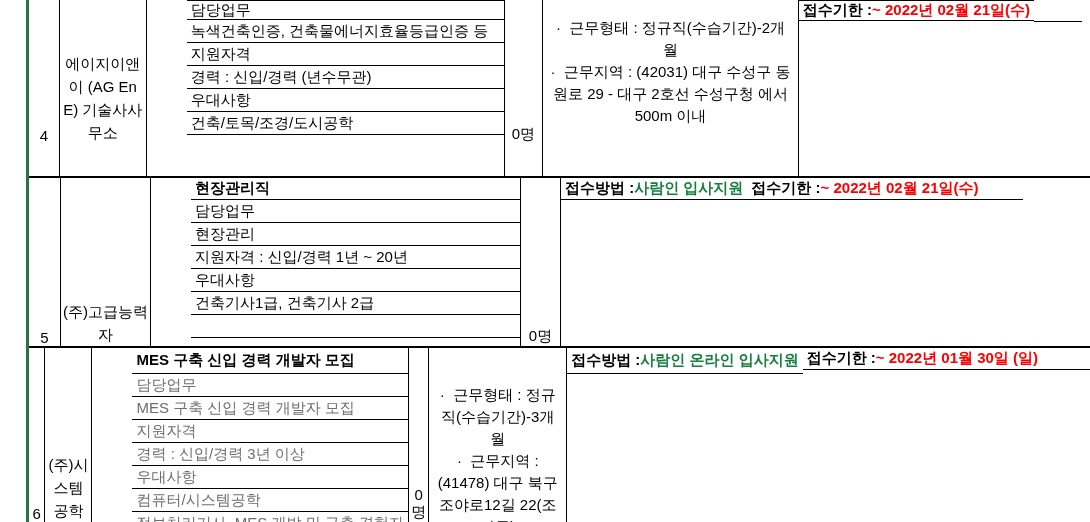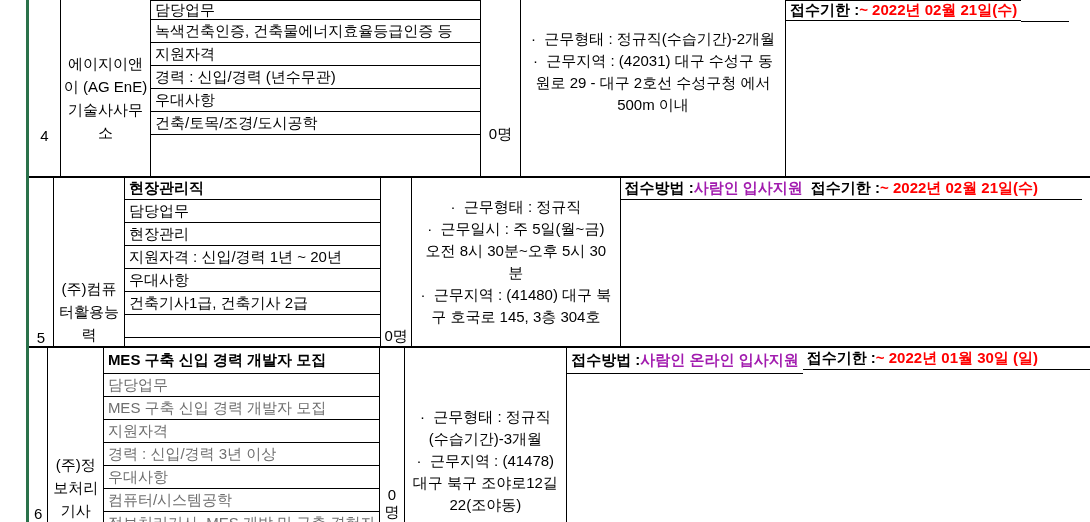--- a/index.html
+++ b/index.html
@@ -9,39 +9,39 @@
   }
   .sheet{
     position:absolute;left:26px;top:0;width:1064px;height:522px;
     border-left:3px solid #2a714a;box-sizing:border-box;overflow:hidden;
   }
   .trow{display:flex;width:100%;box-sizing:border-box;border-bottom:2px solid #000;overflow:hidden;}
   .trow.last{border-bottom:none;}
   .cell{box-sizing:border-box;border-right:1px solid #000;}
   .cA{width:32px;}
   .cB{width:90px;line-height:23px;word-break:break-all;padding:0 2px;}
-  .cC{width:330px;display:flex;flex-direction:column;}
+  .cC{width:330px;display:flex;flex-direction:column;margin-left:40px;}
   .cD{width:40px;}
   .cE{width:265px;display:flex;flex-direction:column;justify-content:center;text-align:center;line-height:22px;padding:0 6px;}
   .cF{flex:1;display:flex;flex-direction:row;border-right:none;}
   .center{display:flex;align-items:flex-end;justify-content:center;text-align:center;}
   .up{padding-bottom:32px;}
   .cE.up{padding-bottom:32px;}
   .down{padding-top:56px;}
   .cE.down{padding-top:52px;}
   .sub{box-sizing:border-box;border-bottom:1px solid #000;display:flex;align-items:center;
        padding:0 4px;overflow:hidden;white-space:nowrap;flex:none;}
   .h20{height:20px;} .h21{height:21px;} .h22{height:22px;} .h23{height:23px;} .h26{height:26px;}
   .filler{flex:1;border-bottom:none;}
   .bt{border-top:1px solid #000;}
   .bold{font-weight:bold;}
   .gray{color:#6e6e6e;}
   .lbl{font-weight:bold;}
   .red{color:#ff0000;font-weight:bold;}
-  .blue{color:#a21caf;font-weight:bold;}
+  .blue{color:#15803d;font-weight:bold;}
   .cond{white-space:pre-wrap;}
 </style>
 </head>
 <body>
 
 <div class="screen">
   <div class="sheet">
 
     <div class="trow" style="height:178px">
       <div class="cA cell center up">
@@ -91,21 +91,21 @@
         <div class="sub h22"></div>
         <div class="sub filler"></div>
       </div>
     </div>
 
     <div class="trow" style="height:170px">
       <div class="cA cell center">
         <span>5</span>
       </div>
       <div class="cB cell center">
-        <span>(주)컴퓨터활용능력</span>
+        <span>(주)고급능력자</span>
       </div>
       <div class="cC cell">
         <div class="sub h22 bold">
             <span>현장관리직</span>
           </div>
         <div class="sub h23">
             <span>담당업무</span>
           </div>
         <div class="sub h23">
             <span>현장관리</span>
@@ -117,25 +117,20 @@
             <span>우대사항</span>
           </div>
         <div class="sub h23">
             <span>건축기사1급, 건축기사 2급</span>
           </div>
         <div class="sub h23"></div>
         <div class="sub filler"></div>
       </div>
       <div class="cD cell center">
         <span>0명</span>
-      </div>
-      <div class="cE cell">
-        <div class="cond">·  근무형태 : 정규직</div>
-        <div class="cond">·  근무일시 : 주 5일(월~금) 오전 8시 30분~오후 5시 30분</div>
-        <div class="cond">·  근무지역 : (41480) 대구 북구 호국로 145, 3층 304호</div>
       </div>
       <div class="cF">
         <div class="sub h22">
           <span class="lbl">접수방법 : </span>
             <span class="blue">사람인 입사지원</span>
         </div>
         <div class="sub h22">
           <span class="lbl">접수기한 :  </span>
             <span class="red">~ 2022년 02월 21일(수)</span>
         </div>
@@ -146,21 +141,21 @@
         <div class="sub h22"></div>
         <div class="sub filler"></div>
       </div>
     </div>
 
     <div class="trow last" style="height:174px">
       <div class="cA cell center down">
         <span>6</span>
       </div>
       <div class="cB cell center down">
-        <span>(주)정보처리기사</span>
+        <span>(주)시스템공학</span>
       </div>
       <div class="cC cell">
         <div class="sub h26 bold">
             <span>MES 구축 신입 경력 개발자 모집</span>
           </div>
         <div class="sub h23 gray">
             <span>담당업무</span>
           </div>
         <div class="sub h23 gray">
             <span>MES 구축 신입 경력 개발자 모집</span>

